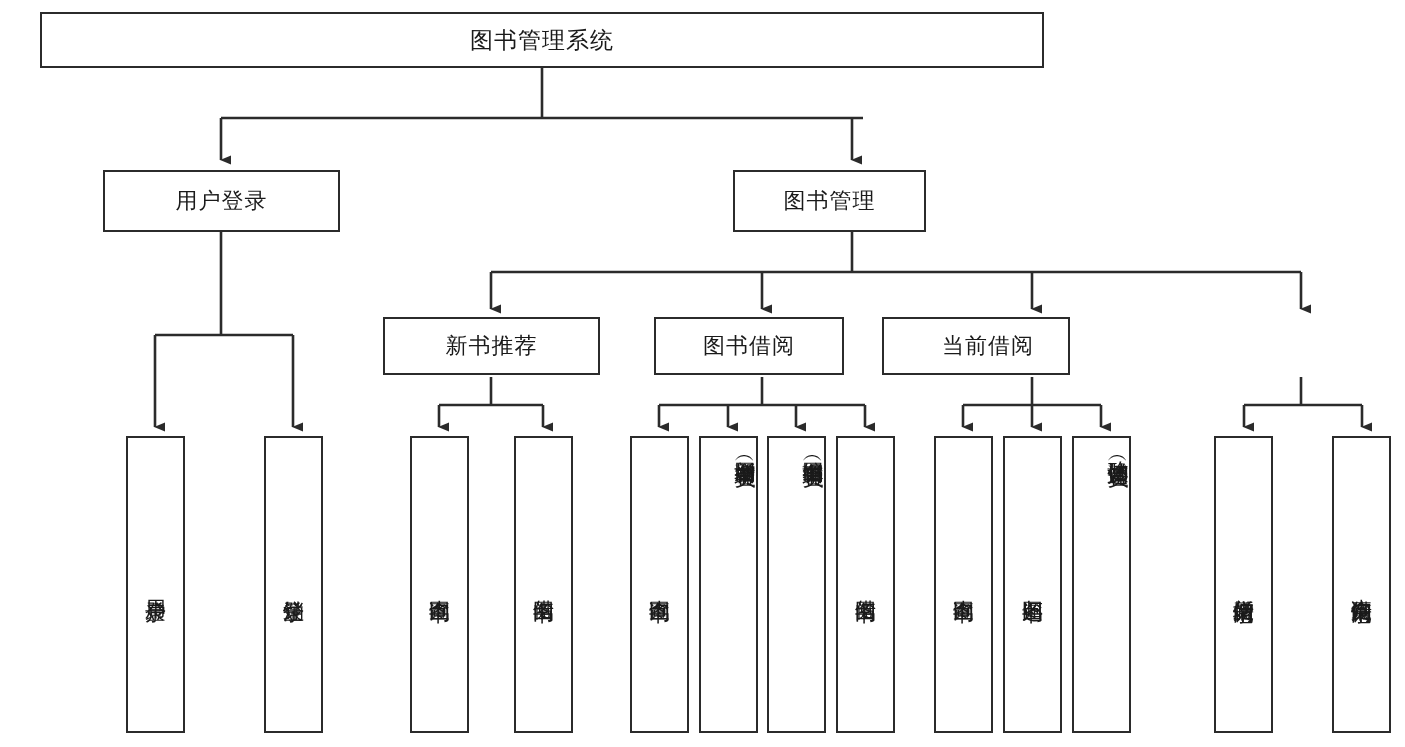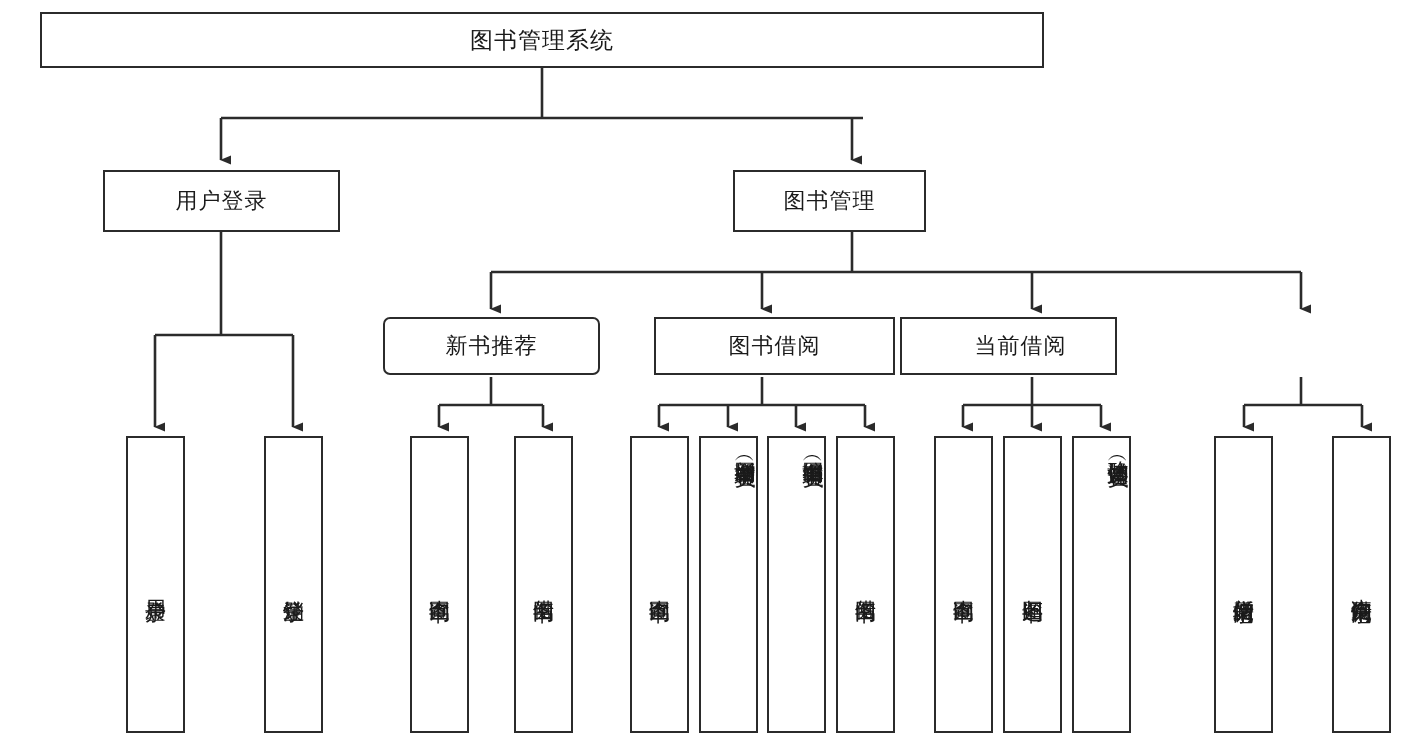--- a/index.html
+++ b/index.html
@@ -121,23 +121,23 @@
       <path d="M 1222 405 L 1222 427" marker-end="url(#arrow)"></path>
       <path d="M 1340 405 L 1340 427" marker-end="url(#arrow)"></path>
     </g>
   </svg>
 
   <div class="node h root" style="left:18px; top:12px; width:1004px; height:56px;">图书管理系统</div>
 
   <div class="node h" style="left:81px; top:170px; width:237px; height:62px;">用户登录</div>
   <div class="node h" style="left:711px; top:170px; width:193px; height:62px;">图书管理</div>
 
-  <div class="node h" style="left:361px; top:317px; width:217px; height:58px;border-radius:7px;">新书推荐</div>
-  <div class="node h" style="left:632px; top:317px; width:241px; height:58px;">图书借阅</div>
-  <div class="node h" style="left:878px; top:317px; width:217px; height:58px;padding-left:24px;">当前借阅</div>
+  <div class="node h" style="left:361px; top:317px; width:217px; height:58px;">新书推荐</div>
+  <div class="node h" style="left:632px; top:317px; width:190px; height:58px;">图书借阅</div>
+  <div class="node h" style="left:860px; top:317px; width:188px; height:58px;padding-left:24px;">当前借阅</div>
 
   <div class="node v centered" style="left:104px; top:436px; width:59px; height:297px;">用户登录</div>
   <div class="node v centered" style="left:242px; top:436px; width:59px; height:297px;">注销登录</div>
 
   <div class="node v centered" style="left:388px; top:436px; width:59px; height:297px;">查询图书</div>
   <div class="node v centered" style="left:492px; top:436px; width:59px; height:297px;">借阅图书</div>
 
   <div class="node v centered" style="left:608px; top:436px; width:59px; height:297px;">查询图书</div>
   <div class="node v" style="left:677px; top:436px; width:59px; height:297px;">新增图书（管理员）</div>
   <div class="node v" style="left:745px; top:436px; width:59px; height:297px;">编辑图书（管理员）</div>

